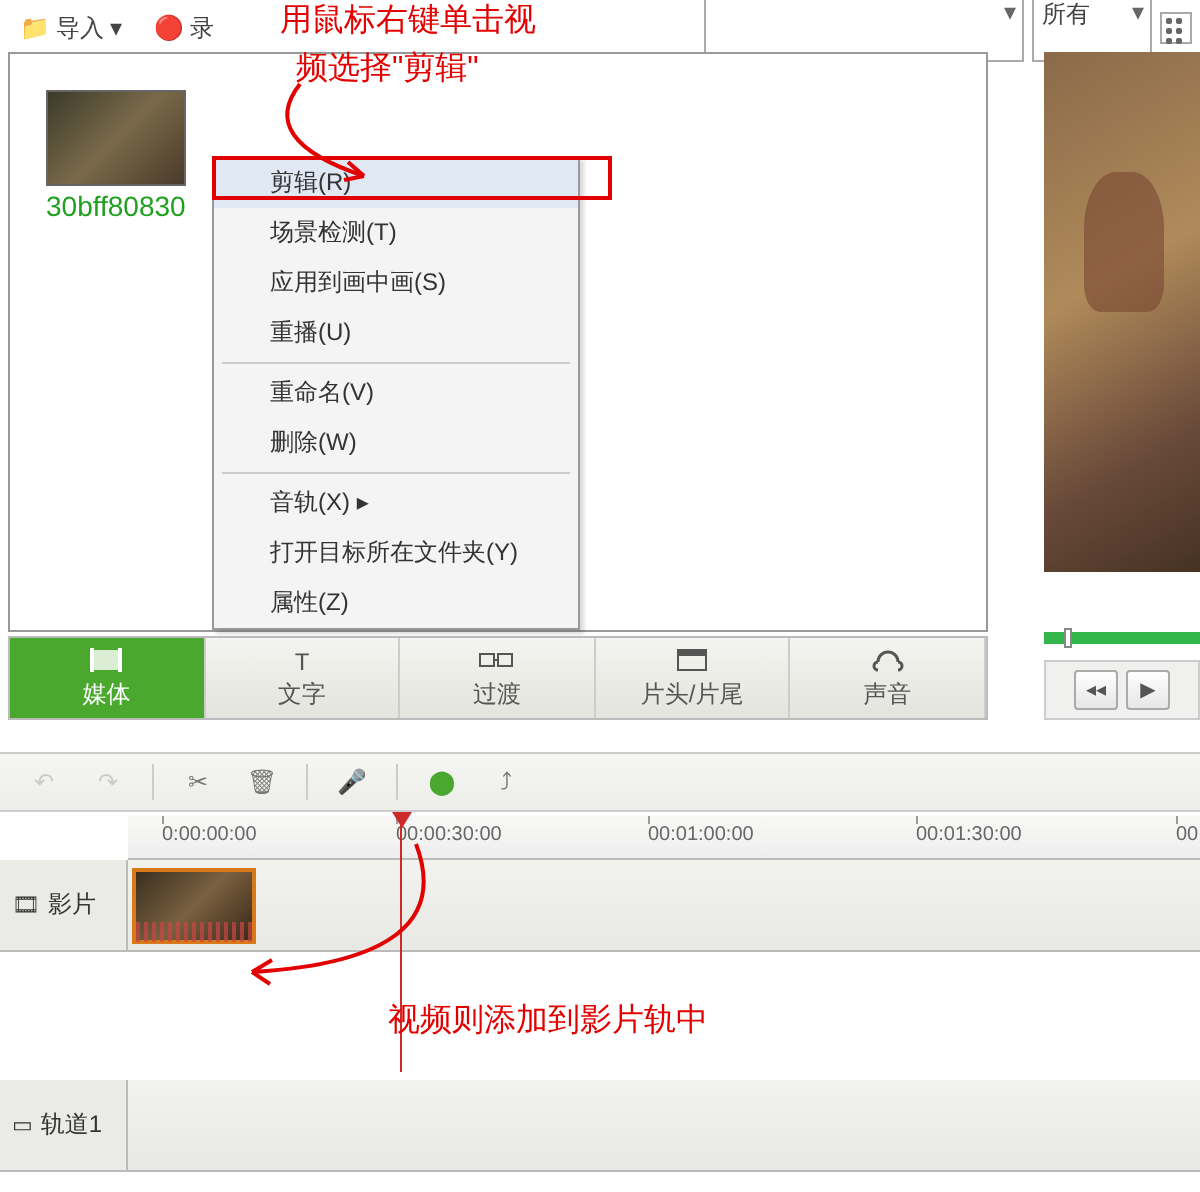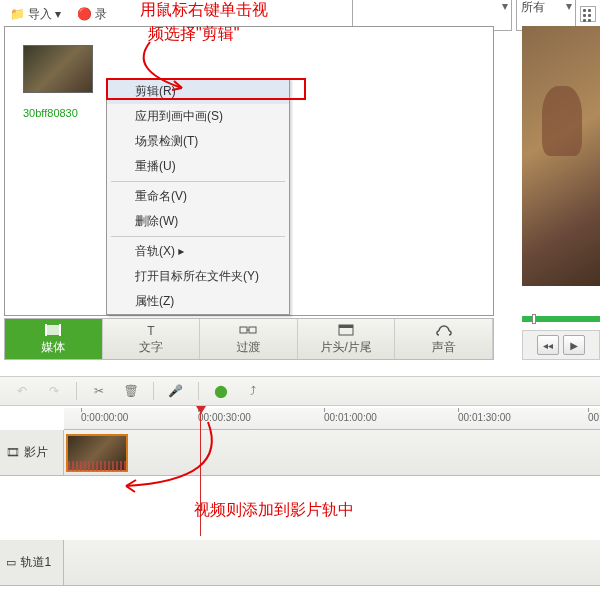--- a/index.html
+++ b/index.html
@@ -7,21 +7,21 @@
 .topbar{position:absolute;left:4px;top:4px;right:4px;height:20px;display:flex;align-items:center;gap:4px;color:#444}
 .topbar .btn{padding:2px 6px;cursor:pointer;display:flex;align-items:center;gap:3px}
 .topbar .dd{border:1px solid #aaa;background:#fff;height:33px;min-width:160px;display:flex;align-items:flex-start;padding:0 4px;position:relative}
 .topbar .dd.small{min-width:60px}
 .topbar .dd::after{content:"▾";position:absolute;right:3px;color:#666}
 .dots{width:16px;height:16px;border:1px solid #aaa;display:flex;flex-wrap:wrap;padding:1px}
 .dots span{width:3px;height:3px;background:#666;margin:1px;border-radius:1px}
 .media-pane{position:absolute;left:4px;top:26px;width:490px;height:290px;border:1px solid #999;background:#fff}
 .thumb{position:absolute;left:18px;top:18px;width:70px}
 .thumb .img{width:70px;height:48px;background:linear-gradient(135deg,#3a3a2a 0%,#7a6a4a 50%,#4a3a2a 100%);border:1px solid #666}
-.thumb .lbl{color:#1fa01f;font-size:11px;margin-top:14px;overflow:hidden;white-space:nowrap}
+.thumb .lbl{color:#1fa01f;font-size:14px;margin-top:2px;overflow:hidden;white-space:nowrap}
 .ctx-menu{position:absolute;left:106px;top:78px;width:184px;background:#f4f4f4;border:1px solid #999;box-shadow:2px 2px 2px rgba(0,0,0,.15)}
 .ctx-menu .mi{padding:4px 10px 4px 28px;color:#333;cursor:pointer}
 .ctx-menu .mi.hover{background:#e0e8f4}
 .ctx-menu .sep{height:1px;background:#ccc;margin:2px 4px}
 .red-box{position:absolute;border:2px solid #e30000;pointer-events:none}
 .annot{position:absolute;color:#e30000;font-size:16px;pointer-events:none}
 .arrow{position:absolute;pointer-events:none}
 .preview{position:absolute;right:0;top:26px;width:78px;height:288px;overflow:hidden}
 .preview .pimg{width:120px;height:260px;background:linear-gradient(150deg,#8a6a4a 0%,#b08a5a 40%,#6a4a3a 70%,#3a2a1a 100%)}
 .preview .pimg::before{content:"";position:absolute;top:60px;left:20px;width:40px;height:70px;background:rgba(120,70,50,.6);border-radius:40% 40% 20% 20%}
@@ -73,22 +73,22 @@
 
 <div class="media-pane">
   <div class="thumb">
     <div class="img"></div>
     <div class="lbl">30bff80830</div>
   </div>
 </div>
 
 <div class="ctx-menu" id="ctx">
     <div class="mi hover">剪辑(R)</div>
+    <div class="mi">场景检测(T)</div>
     <div class="mi">应用到画中画(S)</div>
-    <div class="mi">场景检测(T)</div>
     <div class="mi">重播(U)</div>
     <div class="sep"></div>
     <div class="mi">重命名(V)</div>
     <div class="mi">删除(W)</div>
     <div class="sep"></div>
     <div class="mi">音轨(X)  ▸</div>
     <div class="mi">打开目标所在文件夹(Y)</div>
     <div class="mi">属性(Z)</div>
   </div>
 

